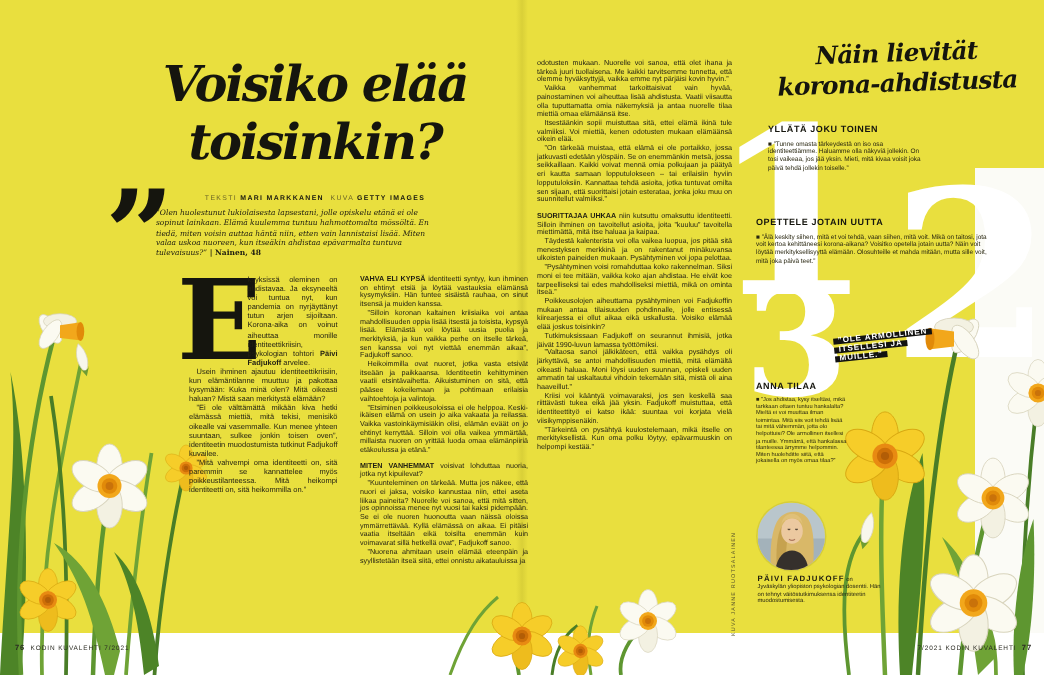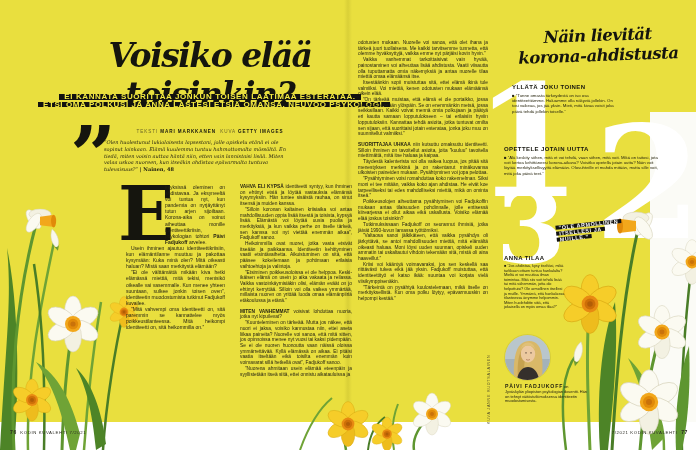--- a/index.html
+++ b/index.html
@@ -70,24 +70,20 @@
 </style>
 </head>
 <body>
 
 <div class="spread">
   <div class="page-bg"></div>
   <div class="white-band"></div>
   <div class="fold"></div>
 
   <div class="title">Voisiko elää toisinkin?</div>
-  <div class="kickers">
-    <span class="kicker">EI KANNATA SUORITTAA JONKUN TOISEN LAATIMAA ESTERATAA.</span><br>
-    <span class="kicker">ETSI OMA POLKUSI JA ANNA LASTESI ETSIÄ OMANSA, NEUVOO PSYKOLOGI.</span>
-  </div>
   <div class="byline">
     <span>TEKSTI</span>
     <b>MARI MARKKANEN</b>&nbsp;
     <span>KUVA</span>
     <b>GETTY IMAGES</b>
   </div>
 
   <div class="bigquote">”</div>
   <div class="reader-quote">
     <span>”Olen huolestunut lukiolaisesta lapsestani, jolle opiskelu etänä ei ole sopinut lainkaan. Elämä kuulemma tuntuu hahmottomalta mössöltä. En tiedä, miten voisin auttaa häntä niin, etten vain lannistaisi lisää. Miten valaa uskoa nuoreen, kun itseäkin ahdistaa epävarmalta tuntuva tulevaisuus?”</span><span class="attr"> | Nainen, 48</span>

